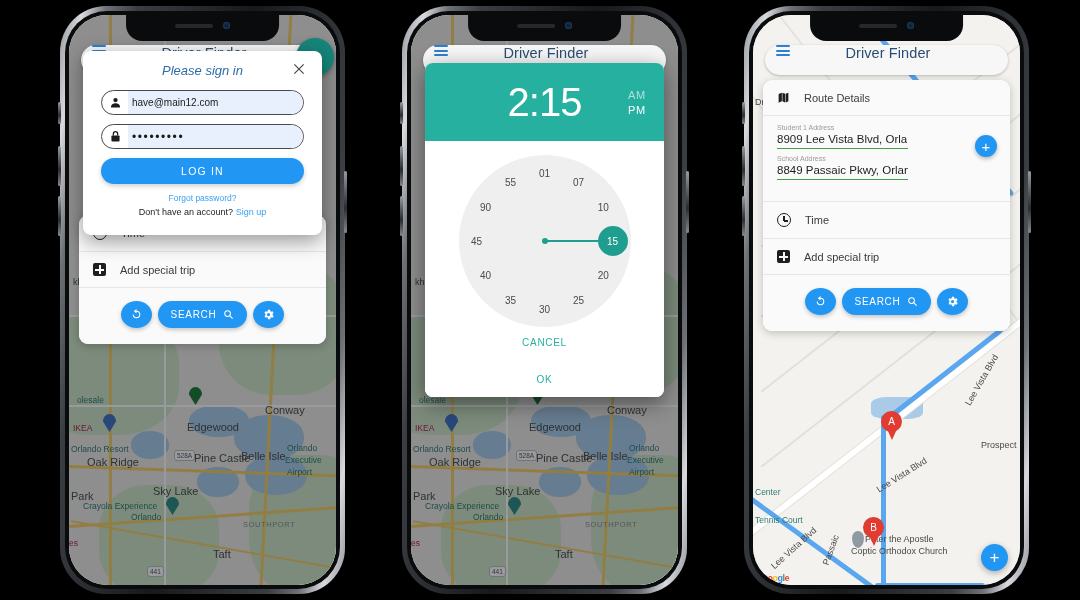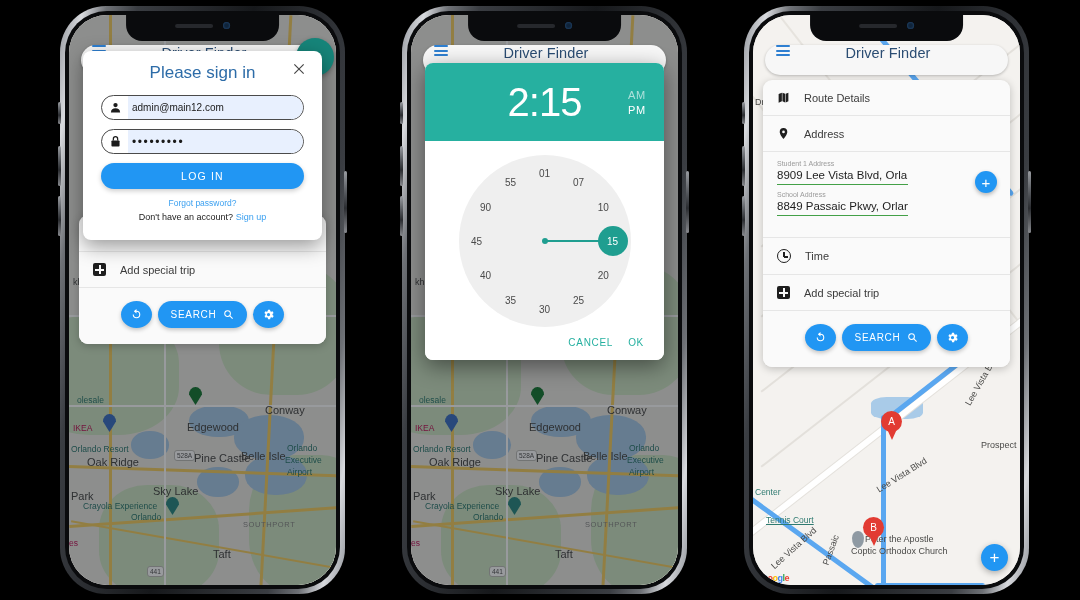--- a/index.html
+++ b/index.html
@@ -170,21 +170,21 @@
 
   
   .signin {
     position: absolute; left: 14px; right: 14px; top: 36px;
     background: #fff; border-radius: 8px;
     z-index: 30;
     box-shadow: 0 6px 20px rgba(0,0,0,.4);
     padding: 12px 18px 18px 18px;
   }
   .signin-head { display: flex; align-items: flex-start; justify-content: center; position: relative; margin-bottom: 12px; }
-  .signin-title { font-size: 17px; color: #2d6ca8; }
+  .signin-title { font-size: 13px; color: #2d6ca8; font-style: italic; }
   .close-x {
     position: absolute; right: -2px; top: -1px;
     width: 14px; height: 14px;
   }
   .inp {
     display: flex; align-items: center;
     height: 25px;
     border: 1.3px solid #4a4a4a;
     border-radius: 13px;
     margin-bottom: 9px;
@@ -261,23 +261,24 @@
     z-index: 2;
   }
   .clock-knob {
     position: absolute; width: 30px; height: 30px; border-radius: 50%;
     background: #1f9e90; color: #fff; font-size: 10px;
     display: flex; align-items: center; justify-content: center;
     z-index: 3;
     transform: translate(-50%,-50%);
   }
   .tp-actions {
-    display: flex; justify-content: flex-end; gap: 15px;
+    display: flex; justify-content: flex-end; gap: 26px;
     padding: 10px 20px 12px 20px;
     background: #fff;
+    flex-direction: column;
   }
   .tp-btn { font-size: 10px; color: #26b0a0; letter-spacing: .7px; background: none; border: none; }
 
   
   .route-line { position: absolute; background: #5aa7f0; border-radius: 3px; }
   .marker {
     position: absolute; width: 21px; height: 28px; z-index: 6;
   }
   .marker .head {
     width: 21px; height: 21px; border-radius: 50%; background: #e23b32;
@@ -428,21 +429,21 @@
             </svg>
           </div>
 
           <div class="inp">
             <span class="inp-icon">
               <svg width="13" height="13" viewBox="0 0 24 24">
                 <circle cx="12" cy="7.5" r="4" fill="#1c1c1c"></circle>
                 <path d="M3.5 21c0-4.6 3.8-7.4 8.5-7.4s8.5 2.8 8.5 7.4z" fill="#1c1c1c"></path>
               </svg>
             </span>
-            <span class="inp-val" title="Email">admin@main12.com</span>
+            <span class="inp-val" title="Email">have@main12.com</span>
           </div>
 
           <div class="inp">
             <span class="inp-icon">
               <svg width="13" height="13" viewBox="0 0 24 24">
                 <rect x="4.5" y="10" width="15" height="11" rx="1.6" fill="#1c1c1c"></rect>
                 <path d="M8 10V7.2a4 4 0 0 1 8 0V10" fill="none" stroke="#1c1c1c" stroke-width="2.3"></path>
               </svg>
             </span>
             <span class="inp-val pw" title="Password">•••••••••</span>
@@ -607,21 +608,21 @@
           <div id="p3-labels">
               <div class="map-label" style="left: 38px; top: 38px; transform: rotate(-18deg);">Palisades</div>
               <div class="map-label" style="left: 2px; top: 82px;">Dr</div>
               <div class="map-label" style="left: 192px; top: 78px; transform: rotate(-16deg);">Lake Avon</div>
               <div class="map-label" style="left: 120px; top: 455px; transform: rotate(-32deg);">Lee Vista Blvd</div>
               <div class="map-label" style="left: 200px; top: 360px; transform: rotate(-60deg);">Lee Vista Blvd</div>
               <div class="map-label" style="left: 12px; top: 528px; transform: rotate(-42deg);">Lee Vista Blvd</div>
               <div class="map-label" style="left: 62px; top: 530px; transform: rotate(-70deg);">Passaic</div>
               <div class="map-label" style="left: 228px; top: 425px;">Prospect</div>
               <div class="map-label poi" style="left: 2px; top: 460px; margin-top: 12px;">Center</div>
-              <div class="map-label poi" style="left: 13px; top: 500px; text-decoration: underline;">Tennis Court</div>
+              <div class="map-label poi" style="left: 2px; top: 500px;">Tennis Court</div>
               <div class="map-label" style="left: 112px; top: 519px;">Peter the Apostle</div>
               <div class="map-label" style="left: 98px; top: 531px;">Coptic Orthodox Church</div>
             </div>
 
           <div class="gmaps-logo">
             <span style="color:#4285F4">G</span><span style="color:#EA4335">o</span><span style="color:#FBBC05">o</span><span style="color:#4285F4">g</span><span style="color:#34A853">l</span><span style="color:#EA4335">e</span>
           </div>
 
           <div class="map-fab">+</div>
         </div>
@@ -634,26 +635,20 @@
           </div>
           <div class="app-title">Driver Finder</div>
         </div>
 
         <div class="panel">
           <div class="panel-row">
             <svg class="ic-book" viewBox="0 0 24 24">
               <path fill="#1f1f1f" d="M3 5.5 9 3v16l-6 2.5zM10 3l5 2.2v16L10 19zM16 5.2 21 3v16l-5 2.2z"></path>
             </svg>
             <span class="panel-row-label">Route Details</span>
-          </div>
-          <div class="panel-row">
-            <svg width="13" height="13" viewBox="0 0 24 24">
-              <path fill="#1f1f1f" d="M12 2a7 7 0 0 0-7 7c0 5 7 13 7 13s7-8 7-13a7 7 0 0 0-7-7zm0 9.5A2.5 2.5 0 1 1 12 6.5a2.5 2.5 0 0 1 0 5z"></path>
-            </svg>
-            <span class="panel-row-label">Address</span>
           </div>
 
           <div class="panel-body" style="min-height:86px;">
             <div class="field-group">
               <div class="field-label">Student 1 Address</div>
               <div class="field-value">8909 Lee Vista Blvd, Orlando</div>
             </div>
             <div class="field-group">
               <div class="field-label">School Address</div>
               <div class="field-value">8849 Passaic Pkwy, Orlando</div>

